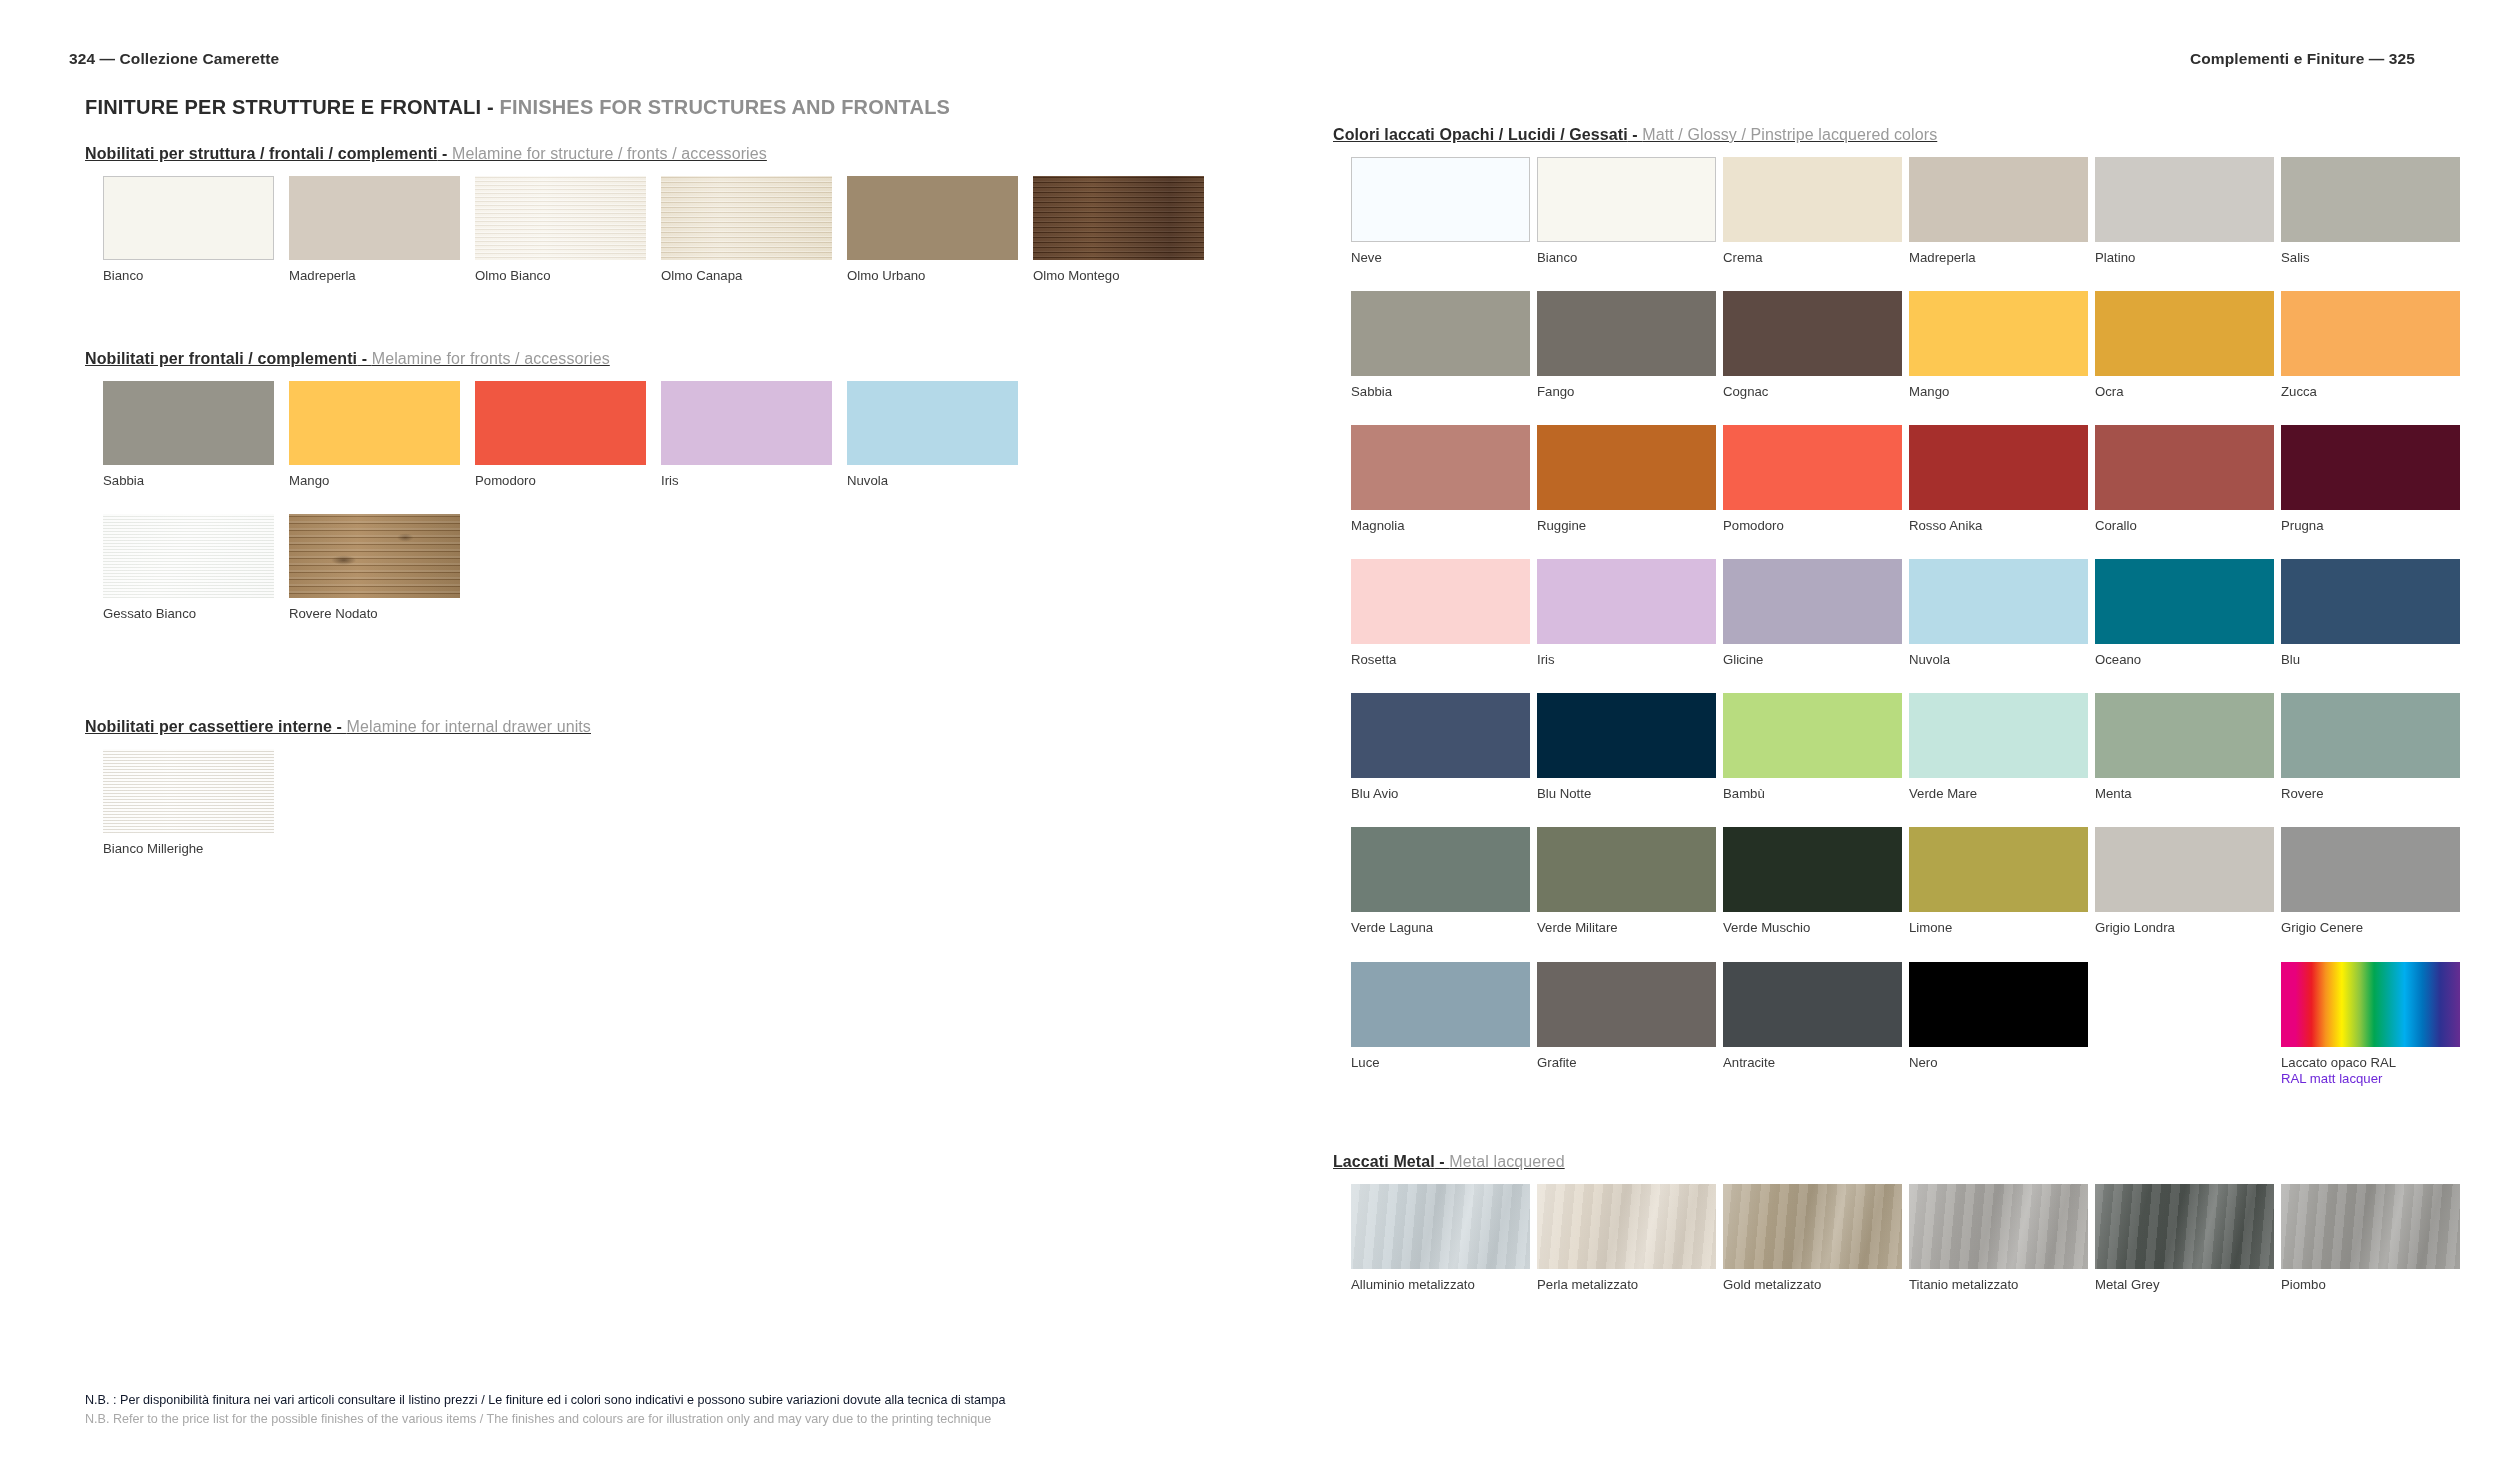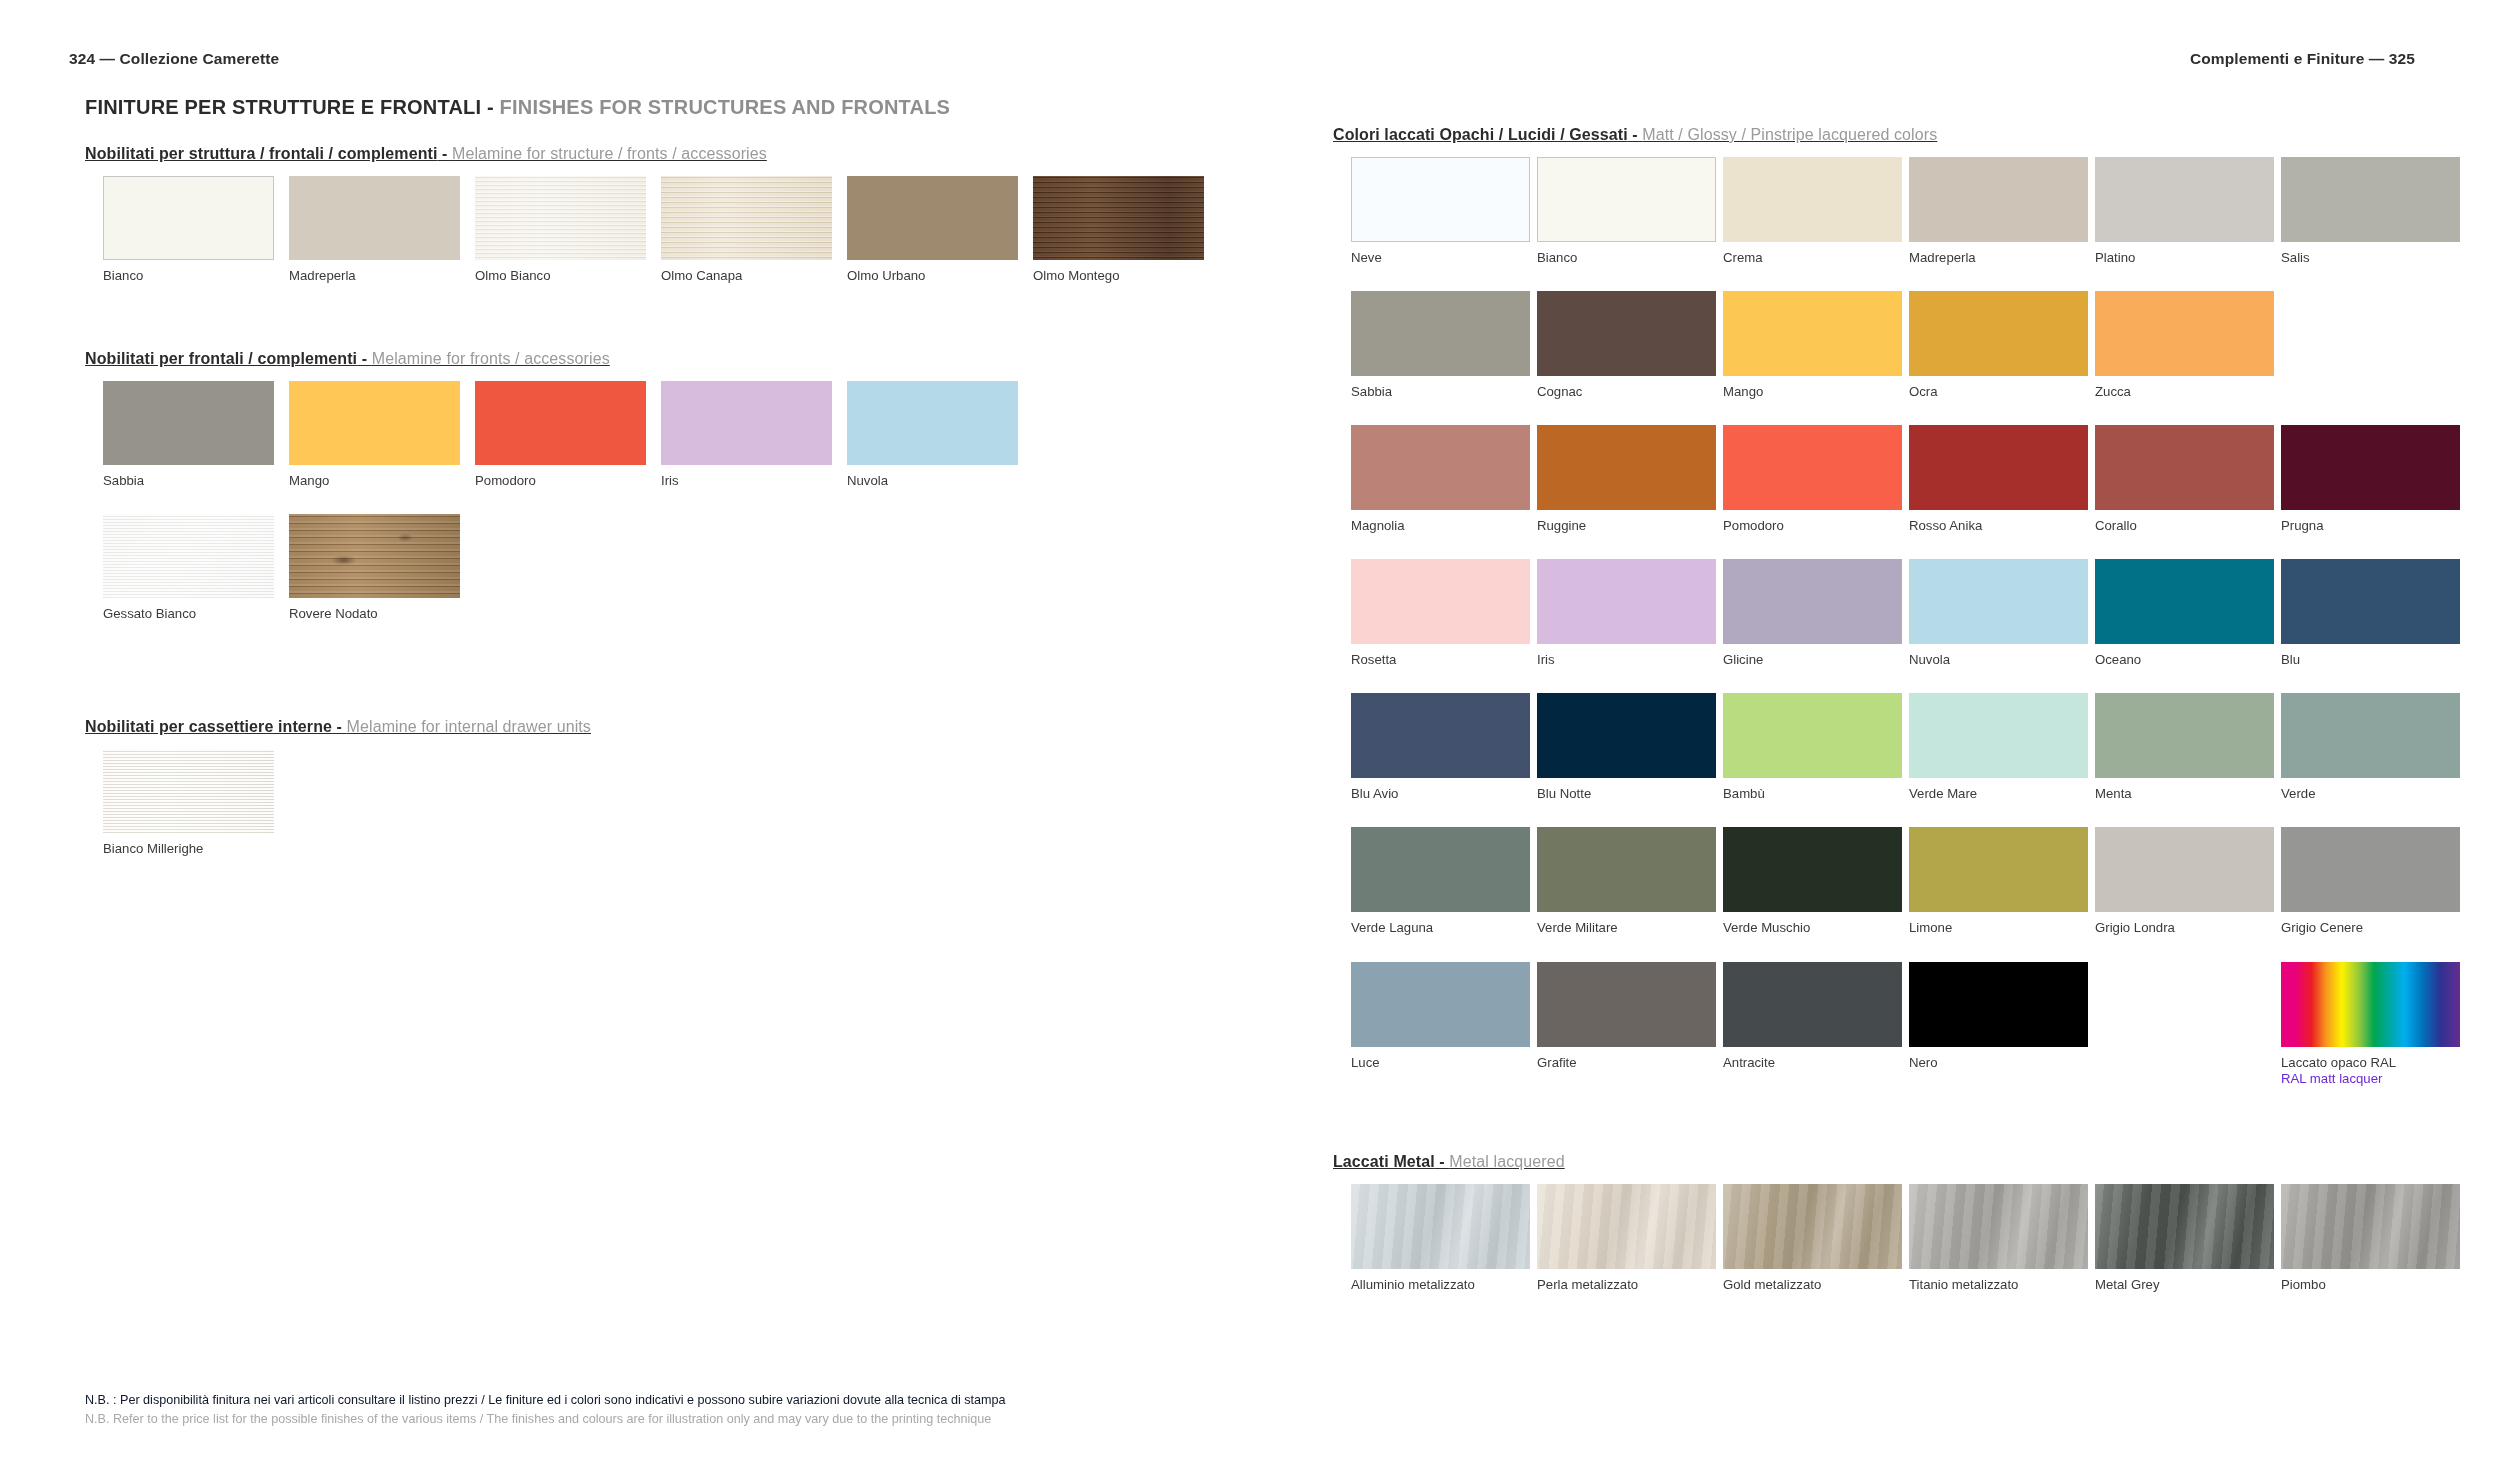--- a/index.html
+++ b/index.html
@@ -344,20 +344,24 @@
               <div class="chip tall" style="background: rgb(179, 178, 168);"></div>
               <div class="chip-label">Salis</div>
             </div>
           </div>
           <div class="grid-row">
             <div class="cell">
               <div class="chip tall" style="background: rgb(156, 154, 142);"></div>
               <div class="chip-label">Sabbia</div>
             </div>
             <div class="cell">
+              <div class="chip tall" style="background: rgb(115, 110, 103);"></div>
+              <div class="chip-label">Fango</div>
+            </div>
+            <div class="cell">
               <div class="chip tall" style="background: rgb(93, 74, 67);"></div>
               <div class="chip-label">Cognac</div>
             </div>
             <div class="cell">
               <div class="chip tall" style="background: rgb(253, 200, 82);"></div>
               <div class="chip-label">Mango</div>
             </div>
             <div class="cell">
               <div class="chip tall" style="background: rgb(223, 167, 56);"></div>
               <div class="chip-label">Ocra</div>
@@ -435,21 +439,21 @@
             <div class="cell">
               <div class="chip tall" style="background: rgb(196, 230, 221);"></div>
               <div class="chip-label">Verde Mare</div>
             </div>
             <div class="cell">
               <div class="chip tall" style="background: rgb(155, 174, 152);"></div>
               <div class="chip-label">Menta</div>
             </div>
             <div class="cell">
               <div class="chip tall" style="background: rgb(140, 164, 157);"></div>
-              <div class="chip-label">Verde</div>
+              <div class="chip-label">Rovere</div>
             </div>
           </div>
           <div class="grid-row">
             <div class="cell">
               <div class="chip tall" style="background: rgb(110, 125, 117);"></div>
               <div class="chip-label">Verde Laguna</div>
             </div>
             <div class="cell">
               <div class="chip tall" style="background: rgb(113, 119, 97);"></div>
               <div class="chip-label">Verde Militare</div>

